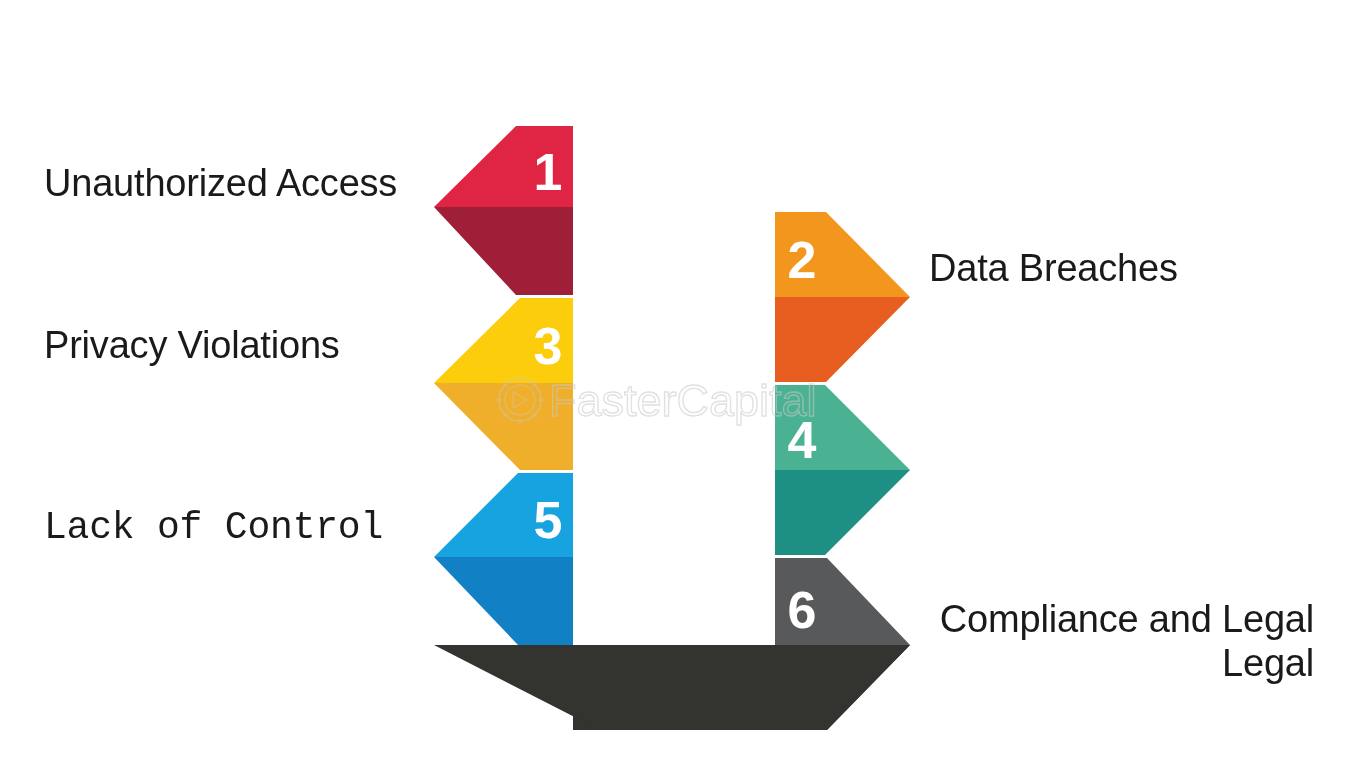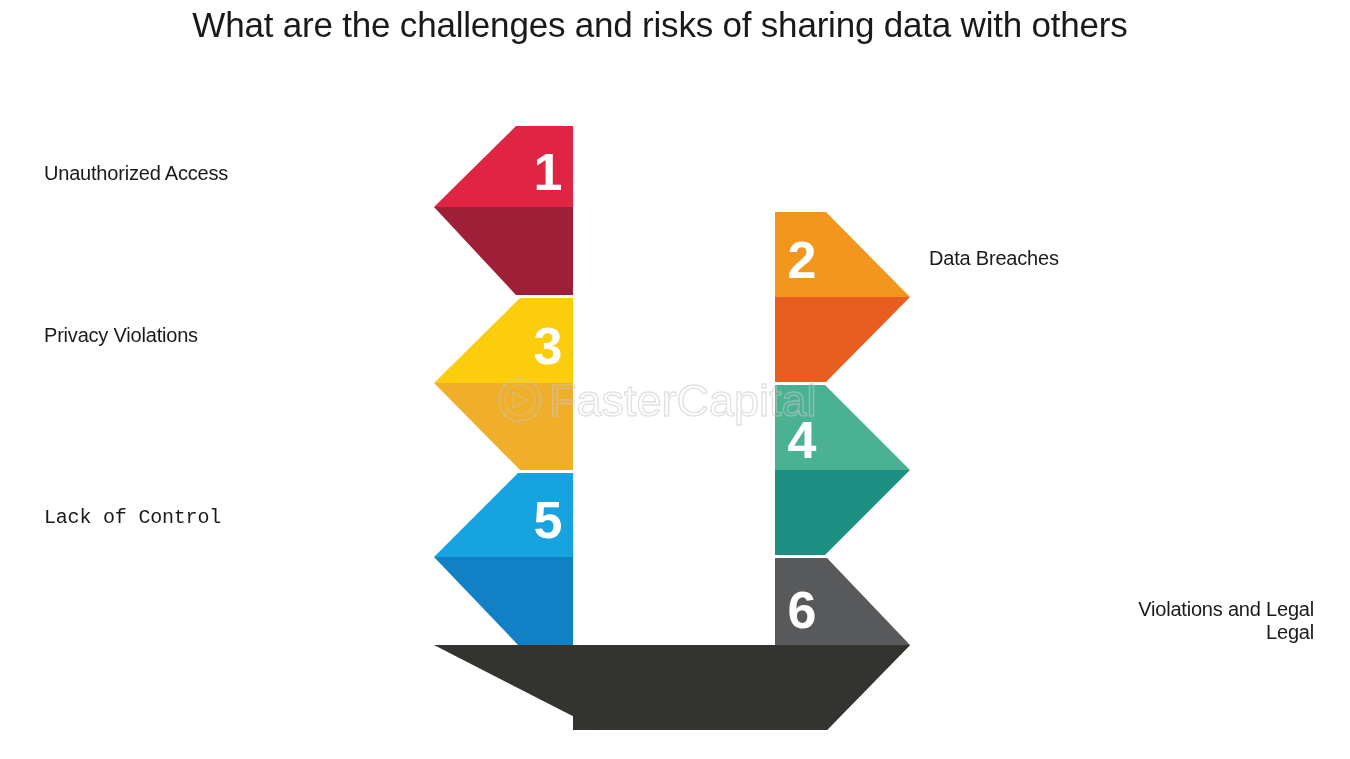--- a/index.html
+++ b/index.html
@@ -39,21 +39,21 @@
     position: absolute;
     left: 0;
     top: 0;
     width: 1350px;
     height: 759px;
   }
 
   
   .label {
     position: absolute;
-    font-size: 20px;
+    font-size: 38px;
     font-weight: 400;
     color: #1a1a1a;
     line-height: 1.15;
     letter-spacing: -0.2px;
   }
   .label.left  { text-align: left; }
   .label.right { text-align: right; }
 
   .lbl-1 { left: 44px;  top: 162px; }
   .lbl-3 { left: 44px;  top: 324px; }
@@ -88,21 +88,20 @@
     stroke: #c9c9c9;
     stroke-width: 1.4px;
     letter-spacing: 0px;
   }
 </style>
 </head>
 <body>
 
 <div id="stage">
 
-  <div id="page-title">What are the challenges and risks of sharing data with others</div>
 
   <svg id="diagram" viewBox="0 0 1350 759">
 
     <g>
 
       <polygon points="573,126 573,207 434,207 516,126" fill="#E02444"></polygon>
 
       <polygon points="434,207 573,207 573,295 516,295" fill="#9E1F37"></polygon>
       <text x="548" y="190" text-anchor="middle" class="num">1</text>
     </g>
@@ -159,17 +158,17 @@
     <text class="wm-text" x="56" y="44">FasterCapital</text>
   </svg>
 
   <div class="label left lbl-1">Unauthorized Access</div>
   <div class="label left lbl-3">Privacy Violations</div>
   <div class="label left lbl-5">Lack of Control</div>
 
   <div class="label right lbl-2">Data Breaches</div>
 
   <div class="label right lbl-6">
-    <div>Violations and Legal</div>
+    <div>Compliance and Legal</div>
     <div>Legal</div>
   </div>
 
 </div>
 
 </body></html>

